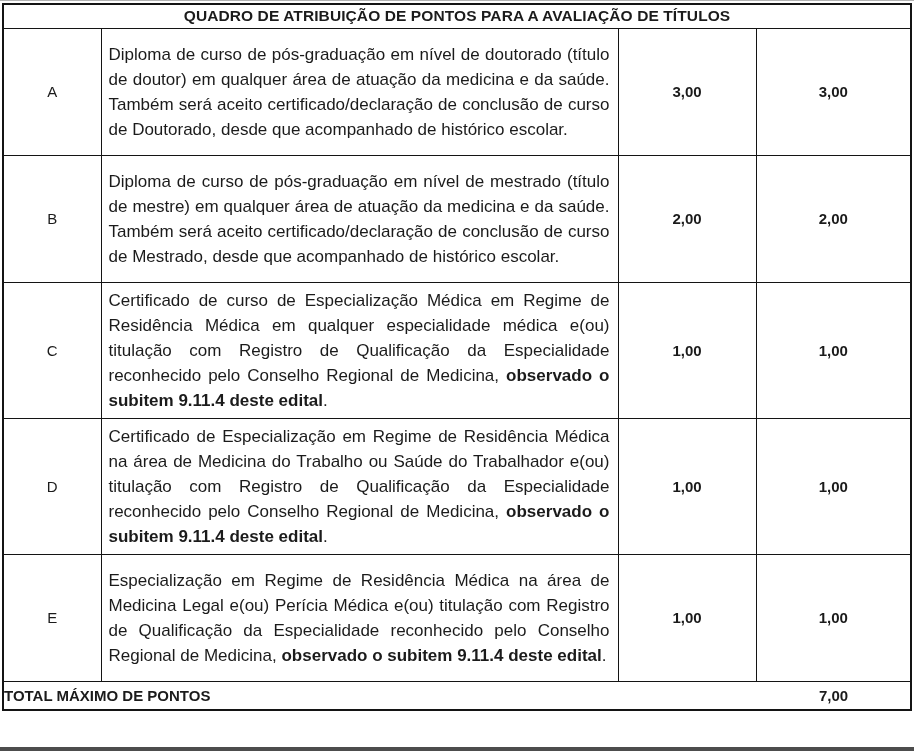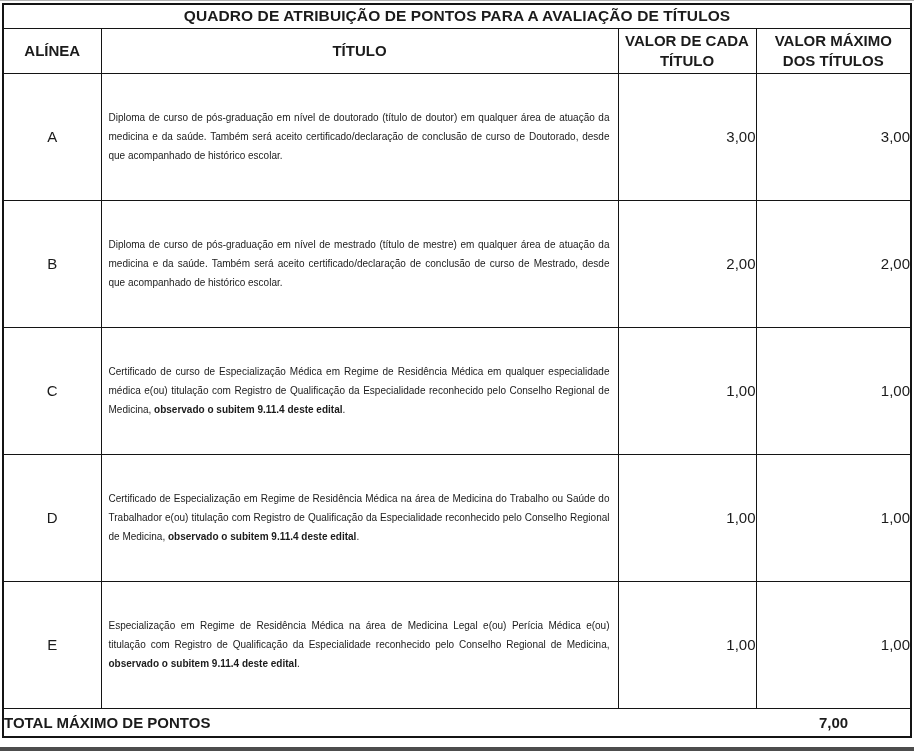--- a/index.html
+++ b/index.html
@@ -48,27 +48,27 @@
     height: 45px;
     font-size: 15px; font-weight: 700;
     text-align: center; line-height: 20px;
     padding: 2px 4px;
   }
   tr.body-row { height: 127px; }
   td.alinea-cell {
     text-align: center; font-size: 15px; font-weight: 400;
   }
   td.titulo-cell {
-    font-size: 10px; line-height: 19px;
+    font-size: 17px; line-height: 25px;
     text-align: justify;
     padding: 5px 8px 5px 7px;
   }
   td.titulo-cell b { font-weight: 700; }
   td.value-cell {
-    text-align: right; font-size: 15px; font-weight: 400;
+    text-align: center; font-size: 15px; font-weight: 700;
   }
 
   tr.total-row td {
     height: 27px; position: relative;
   }
   .total-label {
     display: inline-block;
     font-size: 15px; font-weight: 700;
     line-height: 27px;
   }
@@ -90,26 +90,20 @@
       <col class="c-alinea">
         <col class="c-titulo">
         <col class="c-valor">
         <col class="c-maximo">
     </colgroup>
     <tbody>
       <tr>
         <th class="table-title" colspan="4">QUADRO DE ATRIBUIÇÃO DE PONTOS PARA A AVALIAÇÃO DE TÍTULOS</th>
       </tr>
 
-      <tr class="header-row">
-        <th>ALÍNEA</th>
-        <th>TÍTULO</th>
-        <th>VALOR DE CADA TÍTULO</th>
-        <th>VALOR MÁXIMO DOS TÍTULOS</th>
-      </tr>
 
       <tr class="body-row">
         <td class="alinea-cell">A</td>
         <td class="titulo-cell"><span>Diploma de curso de pós-graduação em nível de doutorado (título de doutor) em qualquer área de atuação da medicina e da saúde. Também será aceito certificado/declaração de conclusão de curso de Doutorado, desde que acompanhado de histórico escolar.</span><b></b><span></span></td>
         <td class="value-cell">3,00</td>
         <td class="value-cell">3,00</td>
       </tr>
 
       <tr class="body-row">
         <td class="alinea-cell">B</td>

